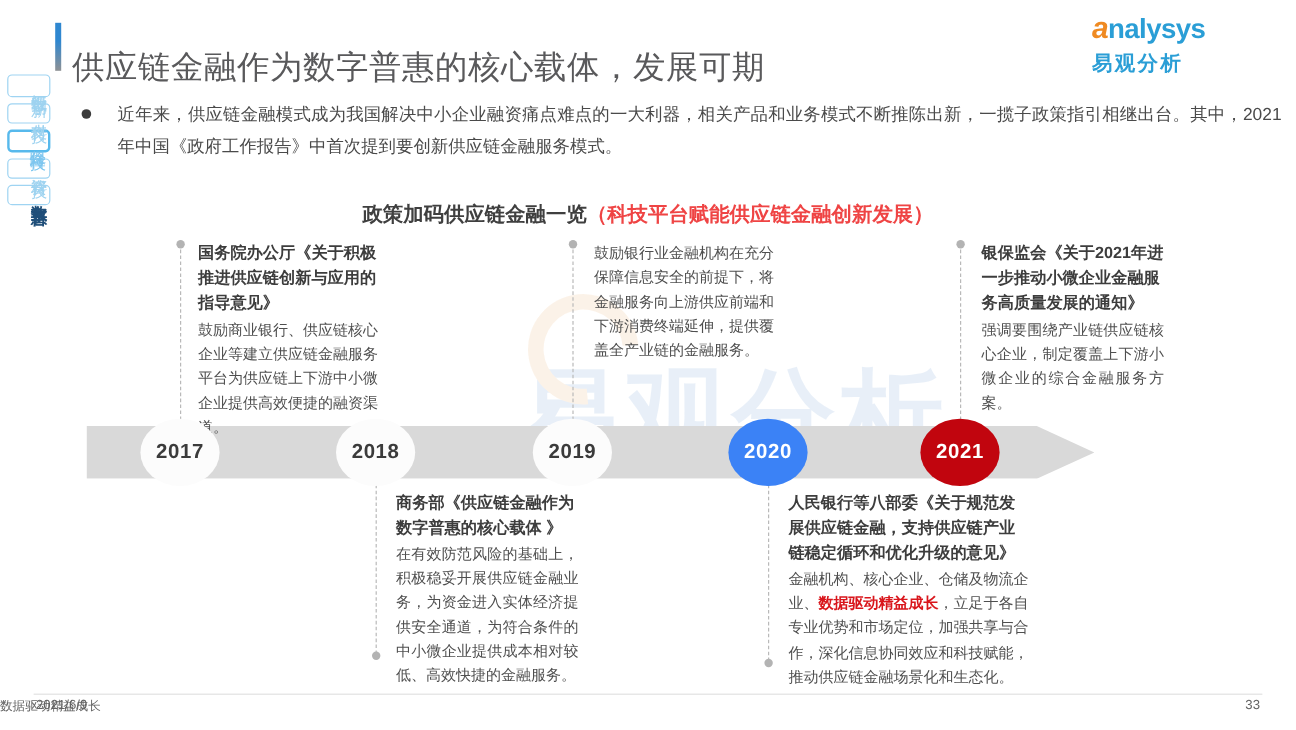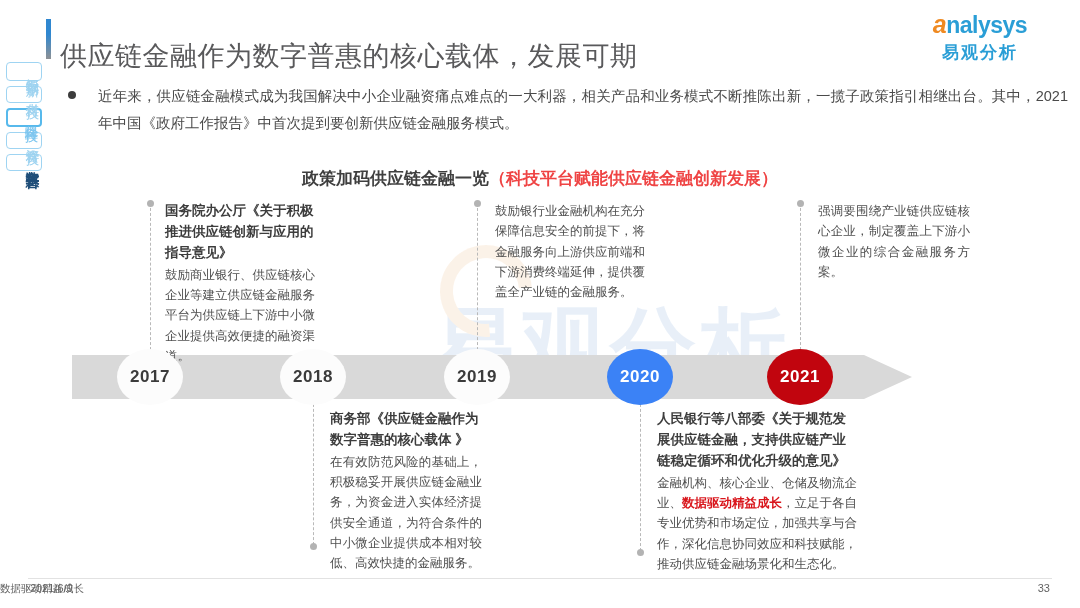--- a/index.html
+++ b/index.html
@@ -58,21 +58,21 @@
     white-space: nowrap;
     z-index: 3;
     margin-top: 20px;
   }
 
   
   .logo {
     position: absolute;
     right: 30px; top: 12px;
     width: 140px;
-    text-align: center;
+    text-align: left;
     z-index: 3;
   }
   .logo-en {
     position: relative;
     font-size: 23px;
     font-weight: bold;
     color: #2a9ed6;
     letter-spacing: -0.5px;
     line-height: 1;
     height: 26px;
@@ -321,20 +321,21 @@
   <div class="item" style="left:165px; top:201px; width:150px;">
     <div class="item-title">国务院办公厅《关于积极推进供应链创新与应用的指导意见》</div>
     <div class="item-body">鼓励商业银行、供应链核心企业等建立供应链金融服务平台为供应链上下游中小微企业提供高效便捷的融资渠道。</div>
   </div>
 
   <div class="item" style="left:495px; top:201px; width:150px;">
     <div class="item-body">鼓励银行业金融机构在充分保障信息安全的前提下，将金融服务向上游供应前端和下游消费终端延伸，提供覆盖全产业链的金融服务。</div>
   </div>
 
   <div class="item" style="left:818px; top:201px; width:152px;">
+    <div class="item-title">银保监会《关于2021年进一步推动小微企业金融服务高质量发展的通知》</div>
     <div class="item-body">强调要围绕产业链供应链核心企业，制定覆盖上下游小微企业的综合金融服务方案。</div>
   </div>
 
   <div class="item" style="left:330px; top:409px; width:152px;">
     <div class="item-title">商务部《供应链金融作为数字普惠的核心载体 》</div>
     <div class="item-body">在有效防范风险的基础上，积极稳妥开展供应链金融业务，为资金进入实体经济提供安全通道，为符合条件的中小微企业提供成本相对较低、高效快捷的金融服务。</div>
   </div>
 
   <div class="item" style="left:657px; top:409px; width:200px;">
     <div class="item-title">人民银行等八部委《关于规范发展供应链金融，支持供应链产业链稳定循环和优化升级的意见》</div>

